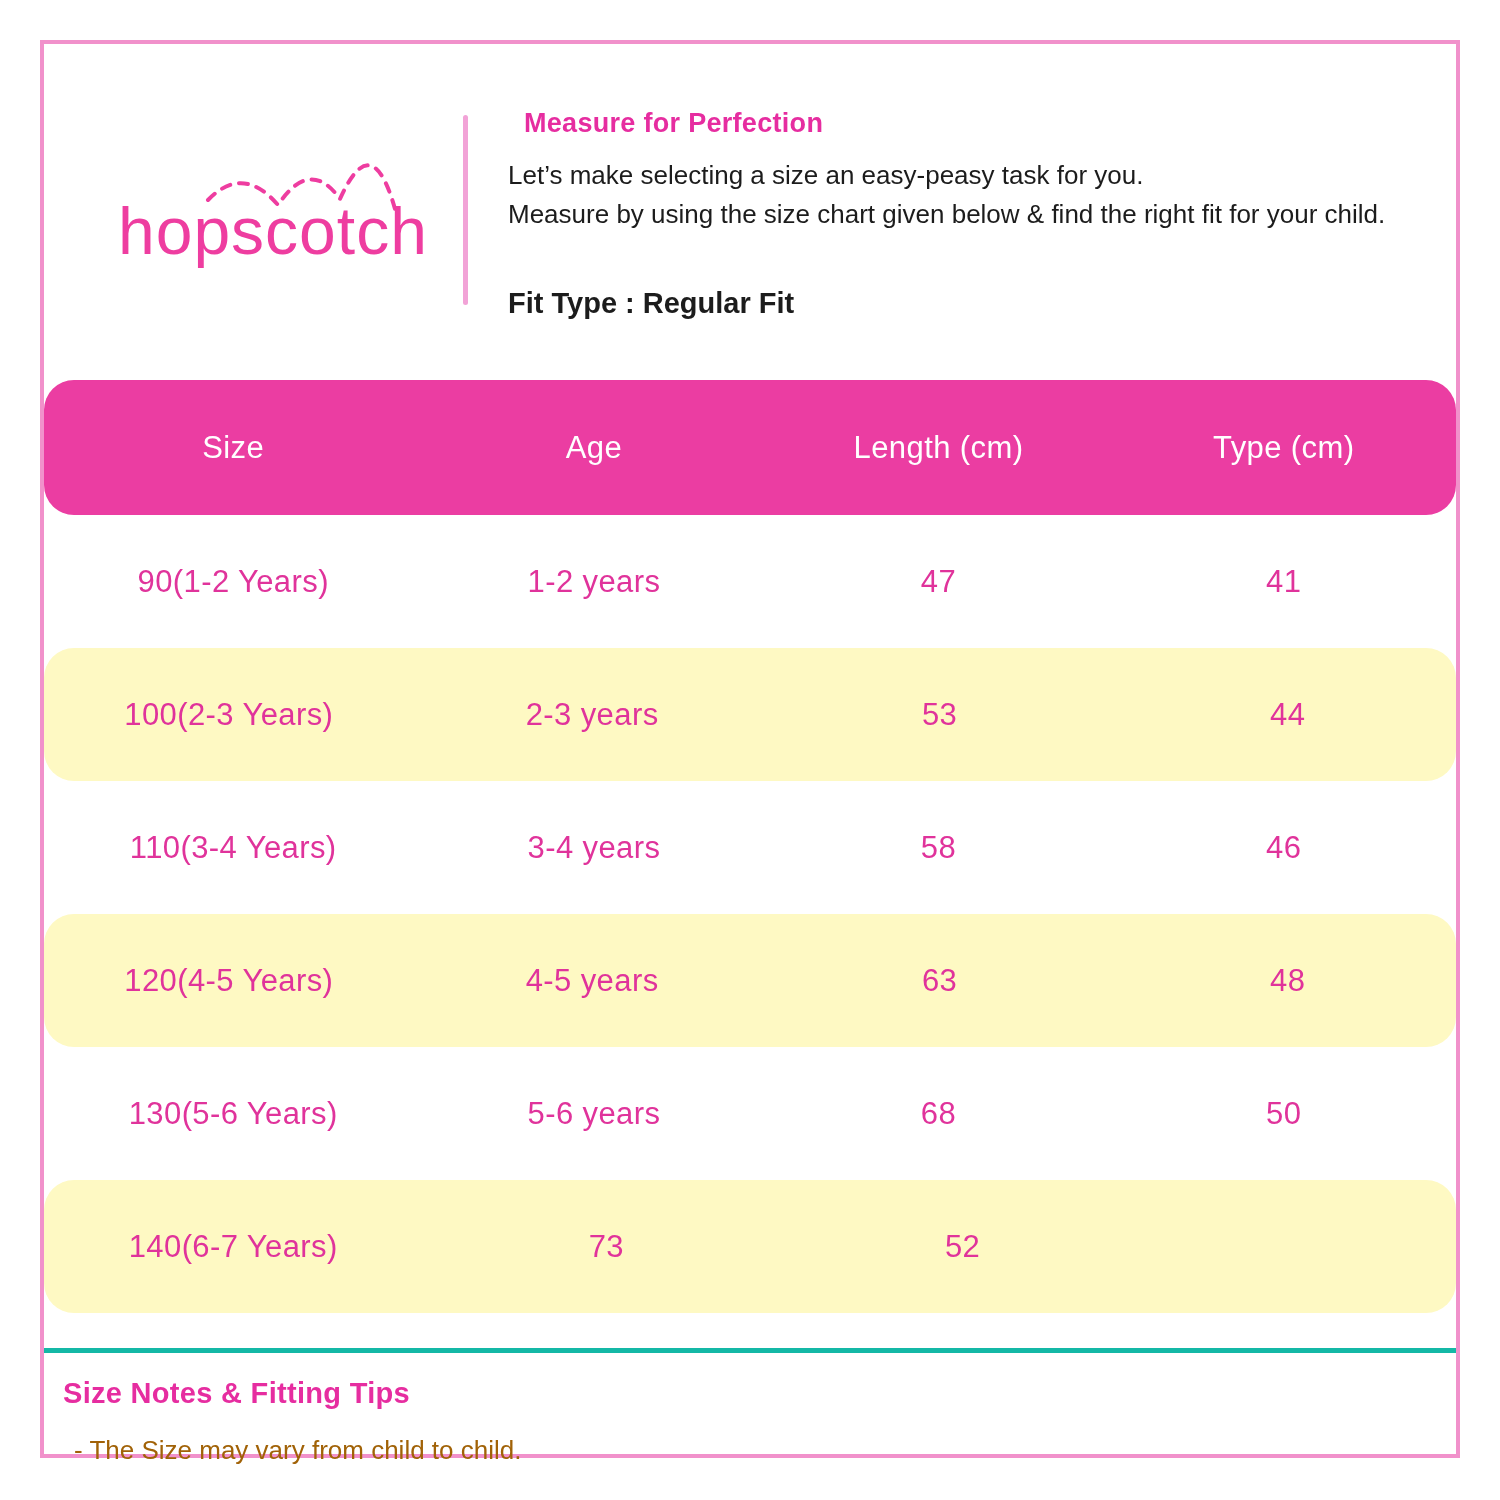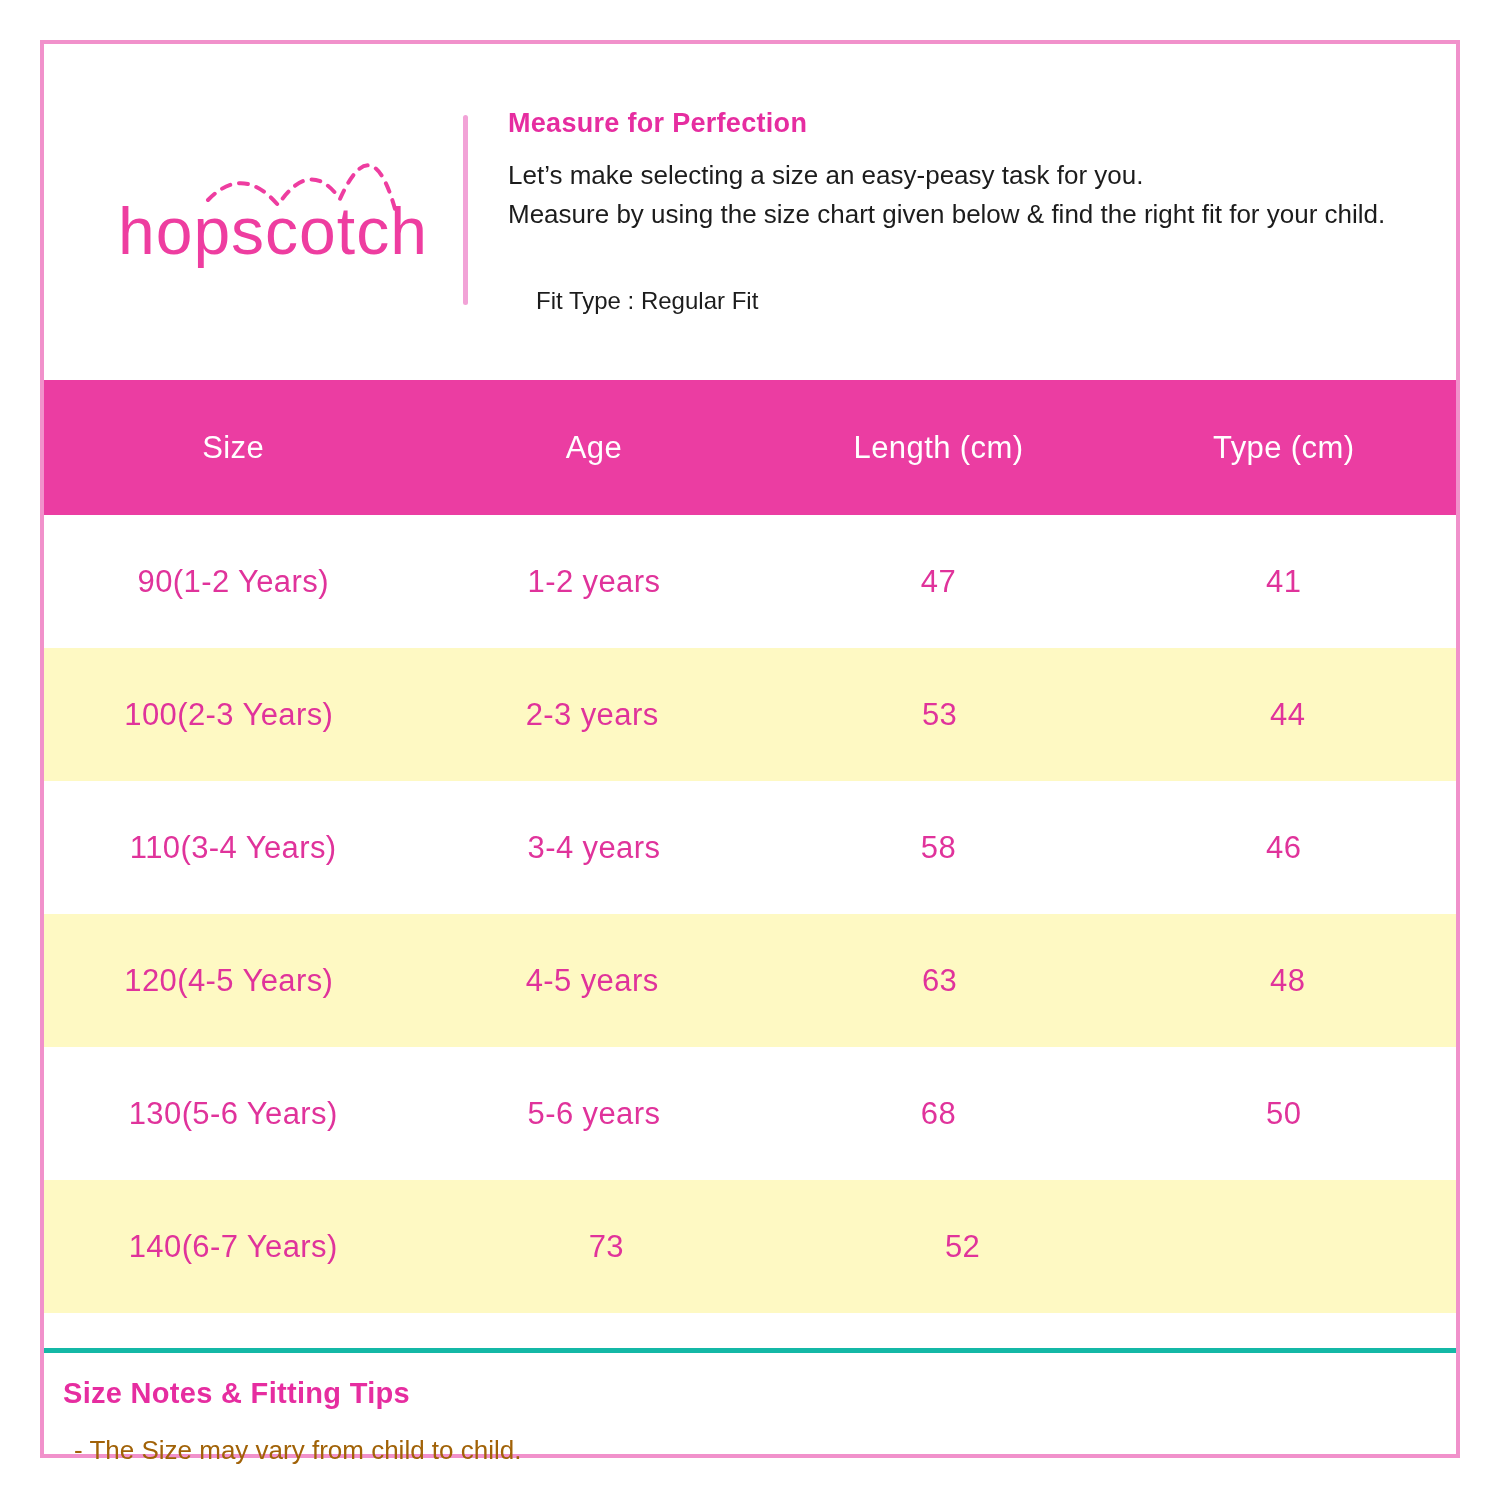--- a/index.html
+++ b/index.html
@@ -12,34 +12,34 @@
     position:absolute;left:40px;top:40px;width:1420px;height:1418px;
     box-sizing:border-box;border:4px solid #F191CB;background:#ffffff;
   }
   
   .logo-svg{position:absolute;left:66px;top:88px;width:330px;height:150px;}
   .divider{
     position:absolute;left:419px;top:71px;width:5px;height:190px;
     background:#F2A3D7;border-radius:3px;
   }
   .head-title{
-    position:absolute;left:464px;top:64px;
+    position:absolute;left:480px;top:64px;
     font-size:27px;font-weight:bold;color:#E62DA0;letter-spacing:0.3px;
   }
   .head-para{
     position:absolute;left:464px;top:112px;width:935px;
     font-size:26px;line-height:39px;color:#1C1C1C;
   }
   .fit-type{
     position:absolute;left:464px;top:243px;
-    font-size:24px;font-weight:normal;color:#1C1C1C;margin-left:28px;
+    font-size:29px;font-weight:bold;color:#1C1C1C;
   }
   
   .size-table{position:absolute;left:0;top:336px;width:100%;}
-  .trow{display:flex;width:100%;}
+  .trow{display:flex;width:100%;border-radius:30px;}
   .thead{height:135px;background:#EB3DA2;}
   .tbody-row{height:133px;}
   .tbody-row.white{background:#ffffff;}
   .tbody-row.pink{background:#fef9c3;gap:11px;}
   .tcell{
     display:flex;align-items:center;justify-content:center;
     font-size:31px;letter-spacing:0.4px;
   }
   .tcell.c0{width:26.8%;}
   .tcell.c1{width:24.3%;}

